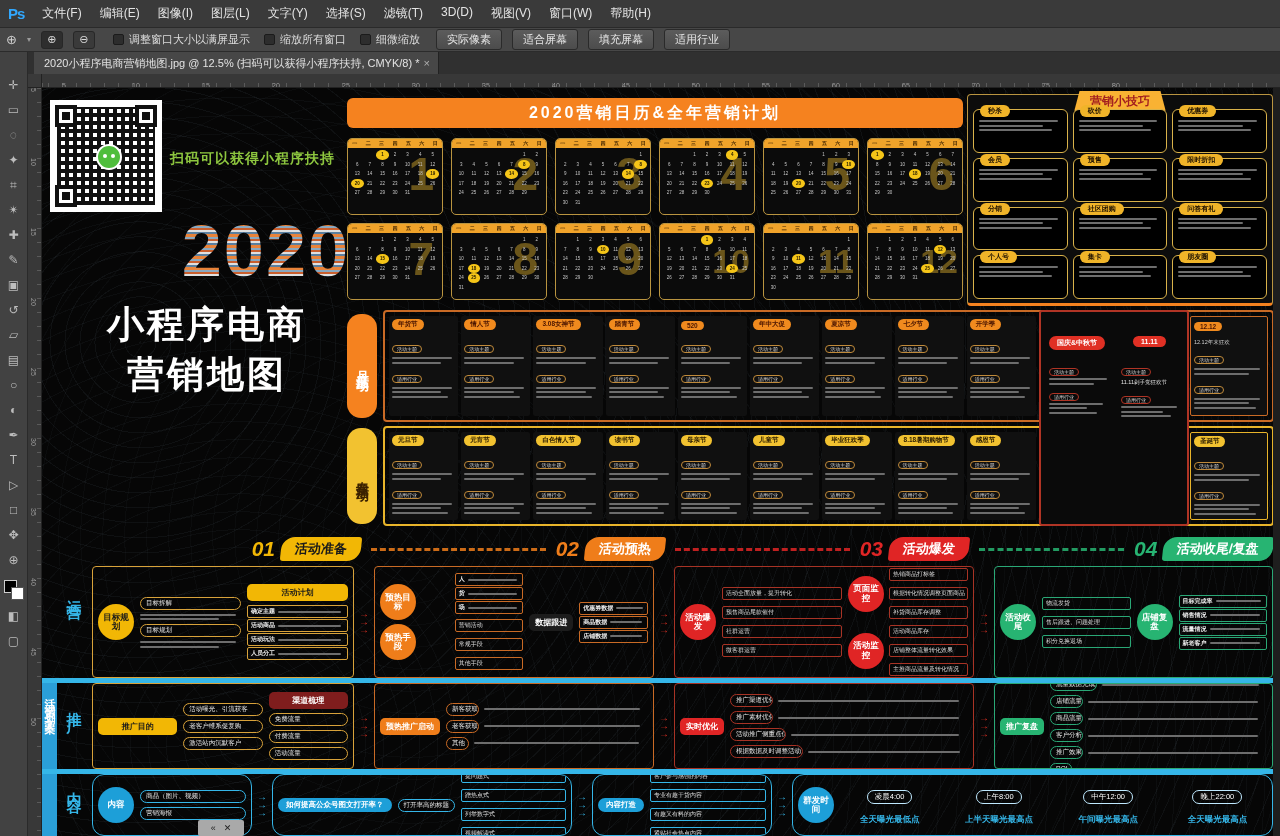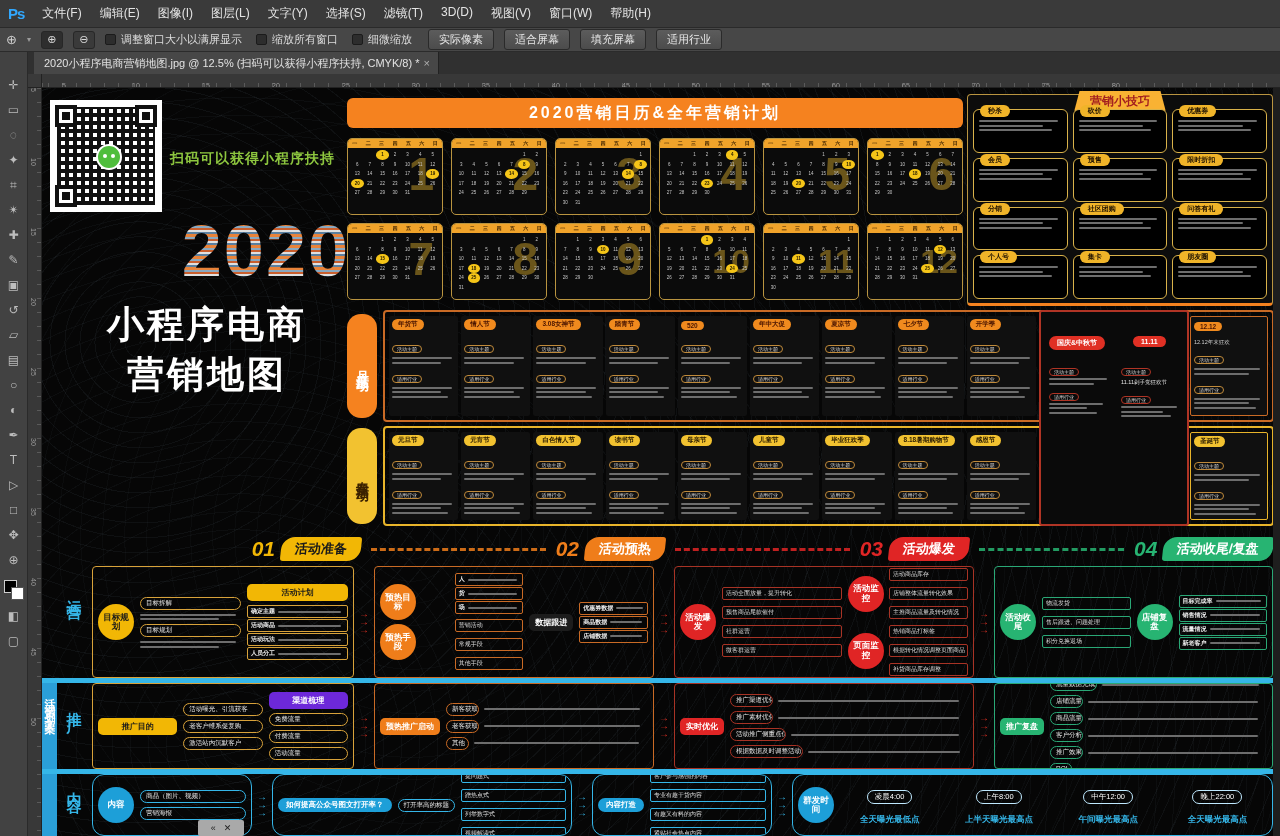--- a/index.html
+++ b/index.html
@@ -223,21 +223,21 @@
       <span class="menu-item">窗口(W)</span>
       <span class="menu-item">帮助(H)</span>
     </span>
 </div>
 
 <div id="optionsbar">
   <span class="ztool">⊕</span>
   <span class="zcaret">▾</span>
   <span class="ztoggle on">⊕</span>
   <span class="ztoggle">⊖</span>
-  <span id="opt-checks" style="display:flex;gap:14px;align-items:center;margin-left:0;">
+  <span id="opt-checks" style="display:flex;gap:14px;align-items:center;margin-left:8px;">
       <span class="opt-check">
         <span class="cb"></span>
         <span class="opt-label">调整窗口大小以满屏显示</span>
       </span>
       <span class="opt-check">
         <span class="cb"></span>
         <span class="opt-label">缩放所有窗口</span>
       </span>
       <span class="opt-check">
         <span class="cb"></span>
@@ -1339,33 +1339,33 @@
       <div class="cell" style="border-color: rgb(168, 51, 37); width: 300px;">
         <div class="cnode" style="background: rgb(224, 37, 37); color: rgb(255, 255, 255);">活动爆发</div>
         <div class="vcol">
           <div class="leaf" style="border-color: rgb(168, 51, 37);">活动全面放量，提升转化</div>
           <div class="leaf" style="border-color: rgb(168, 51, 37);">预售商品尾款催付</div>
           <div class="leaf" style="border-color: rgb(168, 51, 37);">社群运营</div>
           <div class="leaf" style="border-color: rgb(168, 51, 37);">微客群运营</div>
         </div>
         <div class="vcol">
           <div class="hgroup">
+            <div class="cnode" style="background: rgb(224, 37, 37); color: rgb(255, 255, 255);">页面监控</div>
+            <div class="vcol">
+              <div class="leaf" style="border-color: rgb(168, 51, 37);">热销商品打标签</div>
+              <div class="leaf" style="border-color: rgb(168, 51, 37);">根据转化情况调整页面商品</div>
+              <div class="leaf" style="border-color: rgb(168, 51, 37);">补货商品库存调整</div>
+            </div>
+          </div>
+          <div class="hgroup">
             <div class="cnode" style="background: rgb(224, 37, 37); color: rgb(255, 255, 255);">活动监控</div>
             <div class="vcol">
               <div class="leaf" style="border-color: rgb(168, 51, 37);">活动商品库存</div>
               <div class="leaf" style="border-color: rgb(168, 51, 37);">店铺整体流量转化效果</div>
               <div class="leaf" style="border-color: rgb(168, 51, 37);">主推商品流量及转化情况</div>
-            </div>
-          </div>
-          <div class="hgroup">
-            <div class="cnode" style="background: rgb(224, 37, 37); color: rgb(255, 255, 255);">页面监控</div>
-            <div class="vcol">
-              <div class="leaf" style="border-color: rgb(168, 51, 37);">热销商品打标签</div>
-              <div class="leaf" style="border-color: rgb(168, 51, 37);">根据转化情况调整页面商品</div>
-              <div class="leaf" style="border-color: rgb(168, 51, 37);">补货商品库存调整</div>
             </div>
           </div>
         </div>
       </div>
       <div class="arrs" style="color: rgb(224, 48, 36);">
         <span>→</span>
         <span>→</span>
         <span>→</span>
       </div>
       <div class="cell" style="border-color: rgb(42, 168, 118); flex: 1 1 0%;">
@@ -1409,21 +1409,21 @@
       <div class="cell" style="border-color: rgb(216, 162, 58); width: 262px;">
         <div class="vcol">
           <div class="bnode" style="background: rgb(242, 183, 5); color: rgb(26, 26, 26);">推广目的</div>
         </div>
         <div class="vcol">
           <div class="onode" style="border-color: rgb(216, 162, 58);">活动曝光、引流获客</div>
           <div class="onode" style="border-color: rgb(216, 162, 58);">老客户维系促复购</div>
           <div class="onode" style="border-color: rgb(216, 162, 58);">激活站内沉默客户</div>
         </div>
         <div class="vcol">
-          <div class="bnode" style="background: #6d28d9; color: rgb(255, 255, 255);">渠道梳理</div>
+          <div class="bnode" style="background: #7f1d1d; color: rgb(255, 255, 255);">渠道梳理</div>
           <div class="onode" style="border-color: rgb(216, 162, 58);">免费流量</div>
           <div class="onode" style="border-color: rgb(216, 162, 58);">付费流量</div>
           <div class="onode" style="border-color: rgb(216, 162, 58);">活动流量</div>
         </div>
       </div>
       <div class="arrs" style="color: rgb(224, 48, 36);">
         <span>→</span>
         <span>→</span>
         <span>→</span>
       </div>

